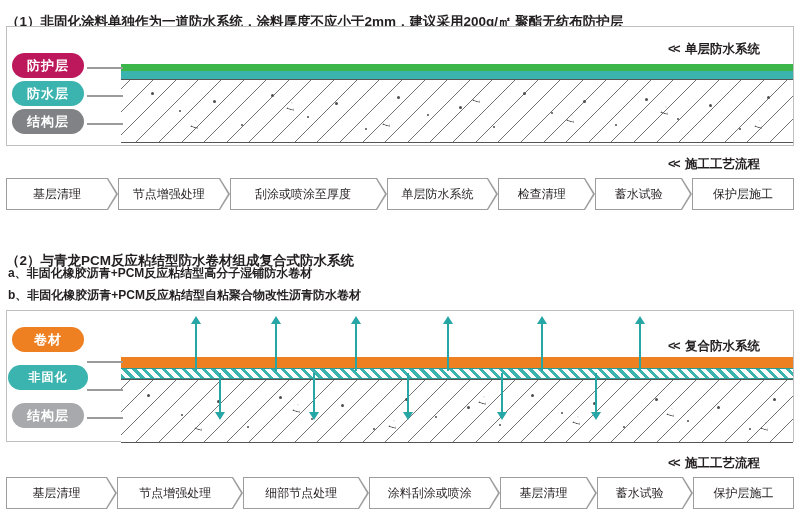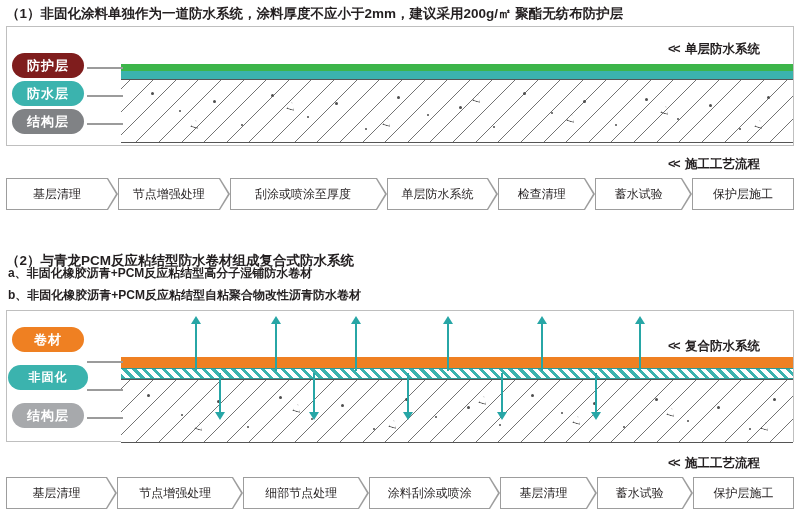--- a/index.html
+++ b/index.html
@@ -14,21 +14,21 @@
   .wrap{position:relative;width:800px;height:521px;}
 
   
   .title{
     position:absolute;
     font-size:13.5px;
     font-weight:bold;
     letter-spacing:0px;
     white-space:nowrap;
   }
-  #title1{left:6px;top:5px;text-align:center;}
+  #title1{left:6px;top:13px;text-align:center;}
   #title2{left:6px;top:240px;margin-top:12px;}
   .subline{
     position:absolute;
     font-size:12px;
     font-weight:bold;
     white-space:nowrap;
   }
   #sub-a{left:8px;top:265px;}
   #sub-b{left:8px;top:287px;}
 
@@ -190,21 +190,21 @@
 
     <div class="bar" style="left:114px;top:44px;width:672px;height:8px;background:#3bb3ae;"></div>
 
     <div class="bar" style="left:114px;top:37px;width:672px;height:7px;background:#3cb54a;"></div>
 
     <div class="leader" style="left:80px;top:40px;width:36px;"></div>
     <div class="leader" style="left:80px;top:68px;width:36px;"></div>
     <div class="leader" style="left:80px;top:96px;width:36px;"></div>
   </div>
 
-  <div class="pill" style="left:12px;top:53px;width:72px;height:25px;background:#7f1d1d;">
+  <div class="pill" style="left:12px;top:53px;width:72px;height:25px;background:#be185d;">
     <span>防护层</span>
   </div>
   <div class="pill" style="left:12px;top:81px;width:72px;height:25px;background:#3bb3ae;">
     <span>防水层</span>
   </div>
   <div class="pill" style="left:12px;top:109px;width:72px;height:25px;background:#808285;">
     <span>结构层</span>
   </div>
 
   <div class="annot" style="left:668px;top:41px;">

